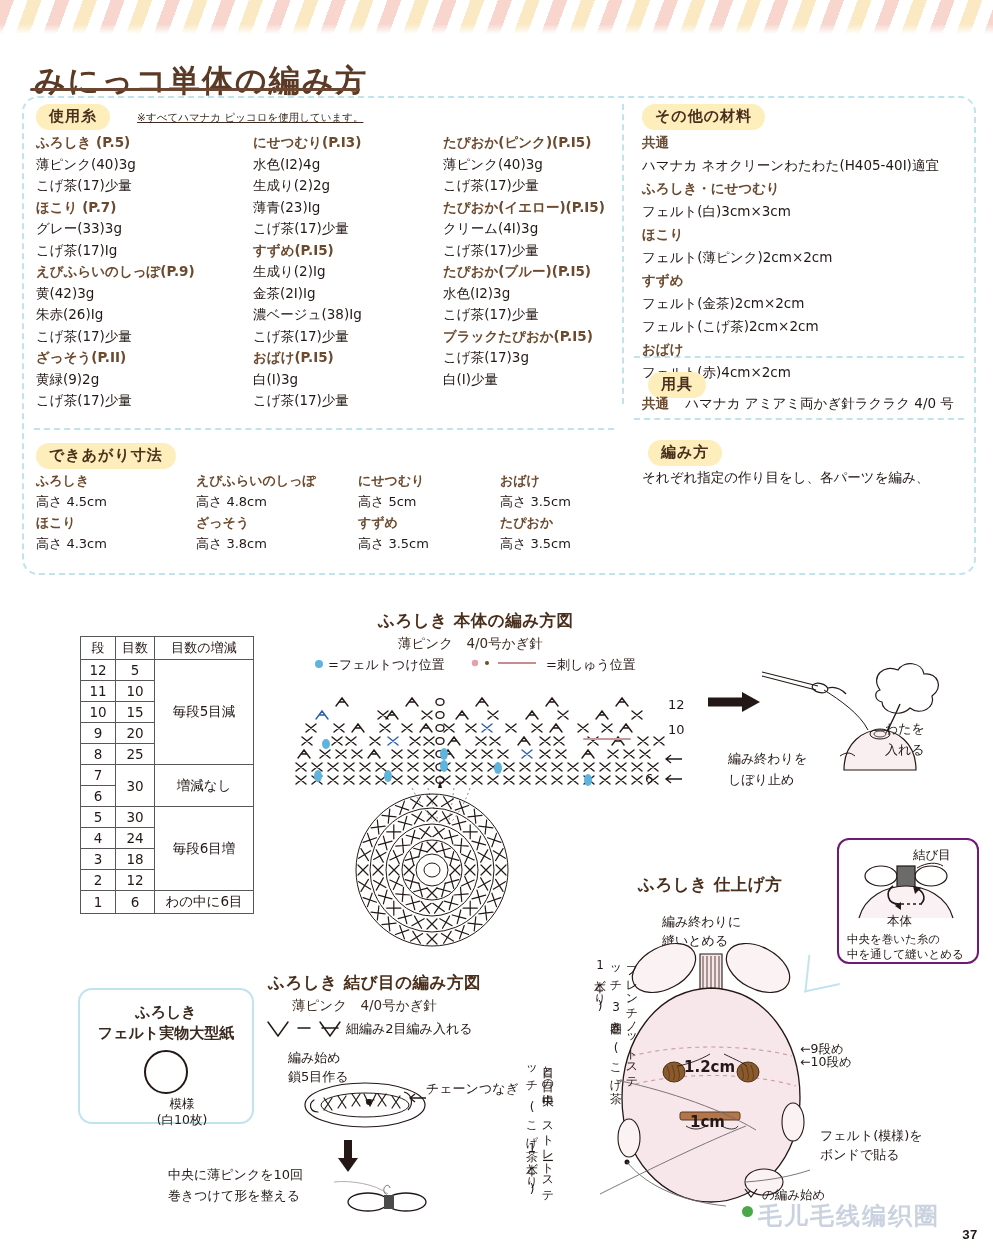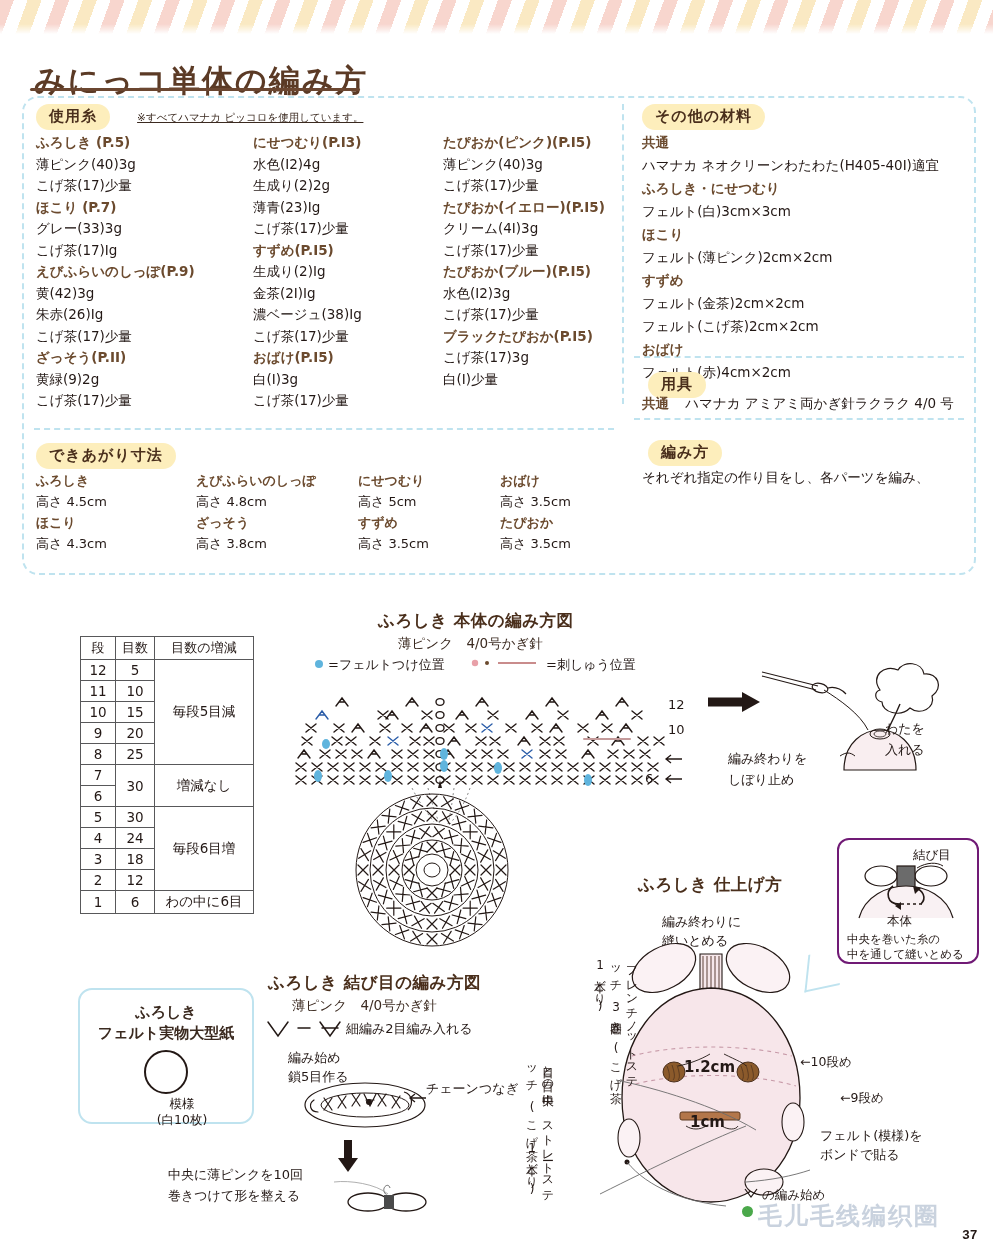--- a/index.html
+++ b/index.html
@@ -800,21 +800,21 @@
   <path d="M31 232 C52 258 90 272 130 276" stroke="#6b6b6b" stroke-width=".9" fill="none"></path>
 
   <path d="M150 252 C176 250 196 246 214 240" stroke="#6b6b6b" stroke-width=".9" fill="none"></path>
   <path d="M20 150 C60 158 120 176 160 200" stroke="#6b6b6b" stroke-width=".9" fill="none"></path>
   <path d="M4 264 C60 236 110 212 150 196" stroke="#6b6b6b" stroke-width=".9" fill="none"></path>
 </svg>
 
 <div class="dt b" style="left:684px;top:1058px;font-size:15px;">1.2cm</div>
 <div class="dt b" style="left:690px;top:1113px;font-size:15px;">1cm</div>
 <div class="dt" style="left:800px;top:1053px;font-size:12.5px;">←10段め</div>
-<div class="dt" style="left:800px;top:1089px;font-size:12.5px;margin-left:40px;">←9段め</div>
+<div class="dt" style="left:800px;top:1040px;font-size:12.5px;">←9段め</div>
 
 <div class="vert" style="left:592px;top:958px;height:132px;">
   <span>フレンチノットステッチ</span>
   <span>3回巻き</span>
   <span>(こげ茶1本どり)</span>
 </div>
 <div class="vert" style="left:524px;top:1058px;height:150px;">
   <span>目と目の中央に</span>
   <span>ストレートステッチ</span>
   <span>(こげ茶1本どり)</span>

